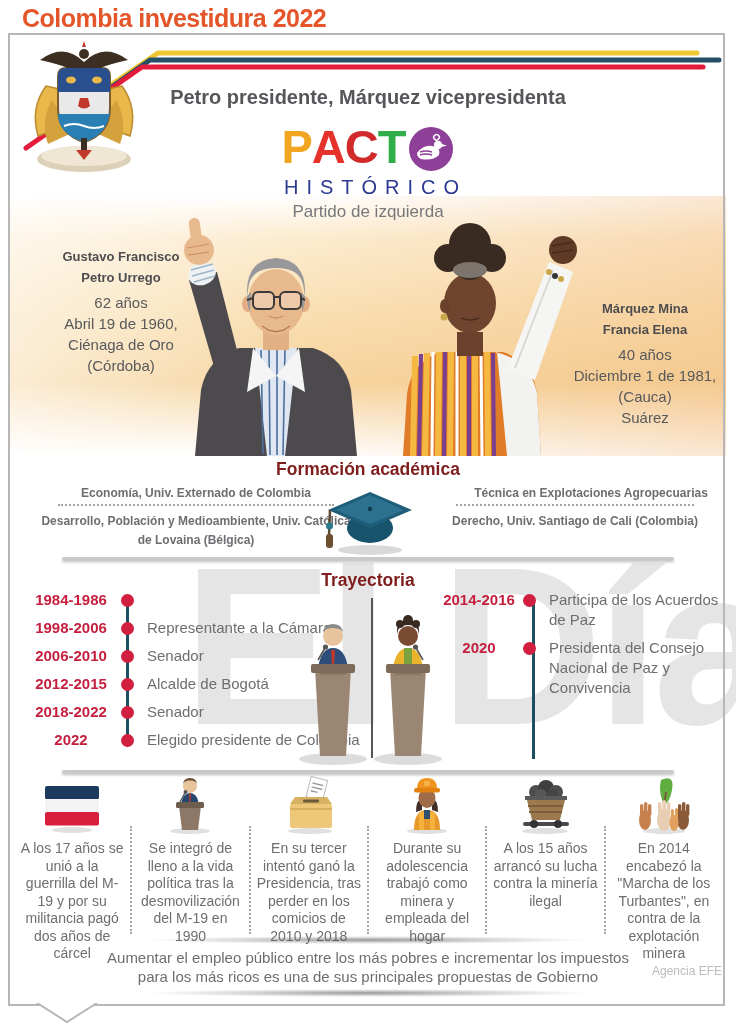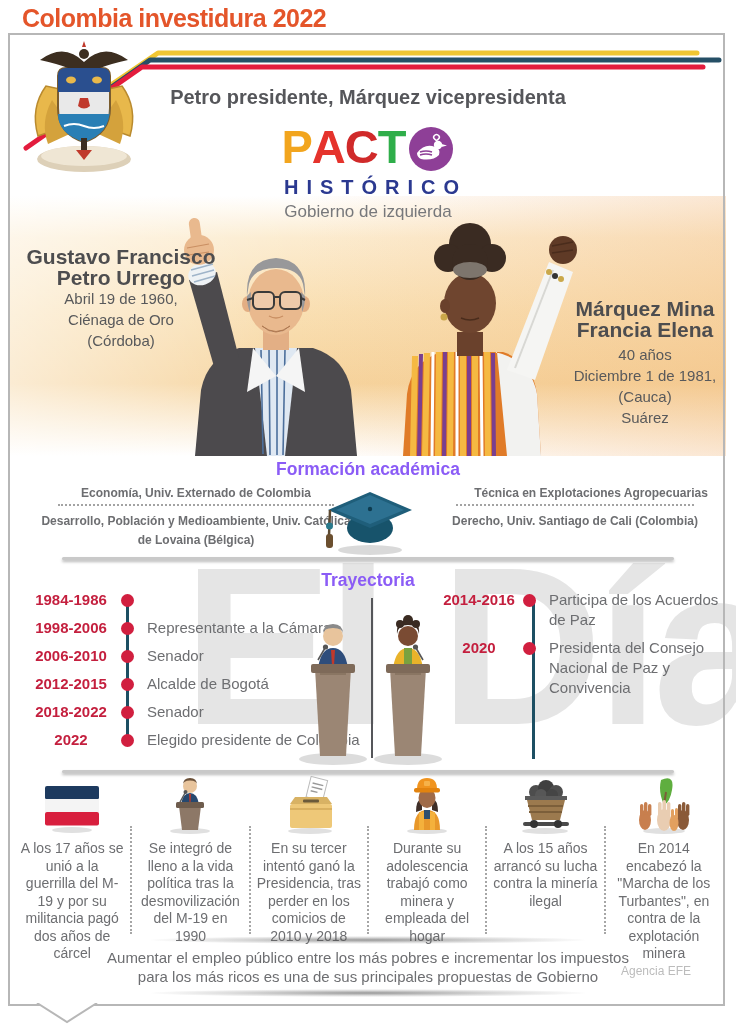--- a/index.html
+++ b/index.html
@@ -16,39 +16,39 @@
   .ribbons{left:0;top:36px;z-index:1;}
   .crest{left:24px;top:38px;z-index:2;}
 
   .main-title{left:40px;right:40px;top:86px;text-align:center;font-size:20px;font-weight:bold;color:#55565a;z-index:2;}
 
   
   .pacto-row{left:0;right:0;top:124px;display:flex;justify-content:center;align-items:flex-start;z-index:2;}
   .pacto-letter{font-size:47px;font-weight:bold;line-height:46px;letter-spacing:-1px;}
   .pl-p{color:#f2a51e;} .pl-a{color:#e5332c;} .pl-c{color:#d02a2a;} .pl-t{color:#2fae4a;}
   .pacto-o{margin-left:3px;margin-top:2px;}
-  .historico{left:15px;right:0;top:176px;text-align:center;font-size:20px;font-weight:bold;color:#2b3990;letter-spacing:8px;z-index:2;}
+  .historico{left:15px;right:0;top:176px;text-align:center;font-size:20px;font-weight:normal;color:#2b3990;letter-spacing:8px;z-index:2;}
   .tagline{left:0;right:0;top:202px;text-align:center;font-size:17px;color:#77787b;z-index:2;}
 
   
   .photo-bg{left:10px;top:196px;width:716px;height:260px;z-index:0;
     background:linear-gradient(180deg,#ffffff 0%,#fcecd0 16%,#f9dfb2 45%,#f6d49e 72%,#ffffff 100%);}
   .photo-tint{left:10px;top:196px;width:716px;height:260px;z-index:0;
     background:linear-gradient(90deg,rgba(255,255,255,0.55) 0%,rgba(255,255,255,0) 40%,rgba(240,176,112,0.30) 100%);}
   .persons{left:135px;top:200px;z-index:1;}
 
   .bio{z-index:2;text-align:center;}
   .bio-left{left:10px;top:246px;width:222px;}
   .bio-right{left:560px;top:298px;width:170px;}
-  .bio-name{font-size:21px;font-weight:bold;color:#4d4d4f;line-height:21px;}
+  .bio-name{font-size:13px;font-weight:bold;color:#4d4d4f;line-height:21px;}
   .bio-line{font-size:15px;color:#58595b;line-height:21px;}
   .bio-age{margin-top:4px;}
 
   
-  .sec-title{text-align:center;font-weight:bold;color:#8b5cf6;font-size:17.5px;z-index:2;}
+  .sec-title{text-align:center;font-weight:bold;color:#7f1d1d;font-size:17.5px;z-index:2;}
   .edu-title{left:0;right:0;top:459px;}
   .edu-col{z-index:2;text-align:center;font-size:12px;color:#6d6e71;line-height:19px;font-weight:bold;}
   .edu-left1{left:28px;top:484px;width:336px;}
   .edu-left2{left:36px;top:512px;width:320px;}
   .edu-right1{left:444px;top:484px;width:294px;text-align:center;}
   .edu-right2{left:448px;top:512px;width:254px;}
   .edu-dotted{border-bottom:2px dotted #a3a3a3;height:0;z-index:2;}
   .edu-dot-left{left:58px;top:504px;width:276px;}
   .edu-dot-right{left:456px;top:504px;width:238px;}
   .gradcap{left:316px;top:476px;z-index:2;}
@@ -86,21 +86,21 @@
   .fact-icon{height:58px;display:flex;align-items:flex-end;justify-content:center;margin-bottom:6px;}
   .fact-text{font-size:14px;line-height:17.5px;color:#6d6e71;}
   .fact-div{width:0;border-left:2px dotted #a6a6a6;height:108px;margin-top:50px;flex:none;}
 
   
   .shadow-band{height:8px;border-radius:50%;z-index:2;
     background:radial-gradient(ellipse at center, rgba(70,70,70,0.55) 0%, rgba(120,120,120,0.25) 45%, rgba(255,255,255,0) 72%);}
   .band-top{left:150px;top:936px;width:436px;}
   .band-bot{left:150px;top:989px;width:436px;}
   .footer-text{left:68px;top:948px;width:600px;text-align:center;font-size:15px;color:#6d6e71;line-height:19px;z-index:2;}
-  .credit{left:621px;top:964px;font-size:12px;color:#bcbcbc;z-index:2;}
+  .credit{left:652px;top:964px;font-size:12px;color:#bcbcbc;z-index:2;}
 </style>
 </head>
 <body>
 
 <div class="page">
 
   <div class="abs hdr-title">Colombia investidura 2022</div>
   <div class="abs frame"></div>
   <svg class="abs tail" width="64" height="21" viewBox="0 0 64 21">
     <path d="M1 0 L31 19 L61 0 Z" fill="#ffffff"></path>
@@ -144,21 +144,21 @@
     <svg class="pacto-o" width="46" height="46" viewBox="0 0 46 46">
       <circle cx="23" cy="23" r="22" fill="#8e3f97"></circle>
       <path d="M9 27 Q17 17 27 21 Q33 23 31 29 Q25 35 13 33 Q9 31 9 27 Z" fill="#ffffff"></path>
       <circle cx="30" cy="19" r="4.2" fill="#ffffff"></circle>
       <path d="M33.5 18 L39 19.5 L33.5 21 Z" fill="#ffffff"></path>
       <path d="M12 26 Q18 24 24 26 M12 29 Q18 27 24 29" stroke="#8e3f97" stroke-width="1.4" fill="none"></path>
       <path d="M31 10 q-2.5-3 -5 0 q-1.6 2 2.5 4.6 q4.1-2.6 2.5-4.6 Z" fill="none" stroke="#ffffff" stroke-width="1.6"></path>
     </svg>
   </div>
   <div class="abs historico">HISTÓRICO</div>
-  <div class="abs tagline">Gobierno de izquierda</div>
+  <div class="abs tagline">Partido de izquierda</div>
 
   <div class="abs photo-bg"></div>
   <div class="abs photo-tint"></div>
 
   <svg class="abs persons" width="460" height="256" viewBox="0 0 460 256">
 
     <g>
       <path d="M60 256 L66 190 Q72 158 104 148 L178 148 Q210 158 216 190 L222 256 Z" fill="#4c4a4d"></path>
       <path d="M120 148 L162 148 L150 256 L132 256 Z" fill="#dfe8f2"></path>
       <path d="M126 150 L128 254 M134 149 L135 255 M142 149 L142 255 M150 149 L148 255" stroke="#4c6f9c" stroke-width="1.6" fill="none"></path>
@@ -207,20 +207,21 @@
       <ellipse cx="335" cy="70" rx="17" ry="8" fill="#7d756d"></ellipse>
       <ellipse cx="310" cy="106" rx="5" ry="7" fill="#6a412c"></ellipse>
       <circle cx="309" cy="117" r="3.5" fill="#caa84a"></circle>
       <path d="M326 118 Q335 122 344 118" stroke="#4a2c1c" stroke-width="1.4" fill="none"></path>
     </g>
   </svg>
 
   <div class="abs bio bio-left">
     <div class="bio-name">Gustavo Francisco</div>
     <div class="bio-name">Petro Urrego</div>
+    <div class="bio-line bio-age">62 años</div>
     <div class="bio-line">Abril 19 de 1960,</div>
     <div class="bio-line">Ciénaga de Oro</div>
     <div class="bio-line">(Córdoba)</div>
   </div>
   <div class="abs bio bio-right">
     <div class="bio-name">Márquez Mina</div>
     <div class="bio-name">Francia Elena</div>
     <div class="bio-line bio-age">40 años</div>
     <div class="bio-line">Diciembre 1 de 1981,</div>
     <div class="bio-line">(Cauca)</div>

